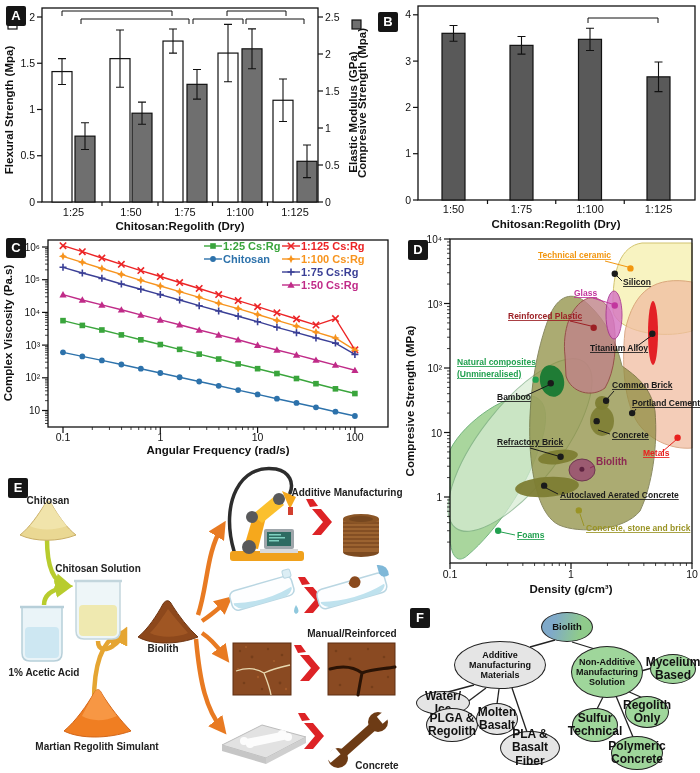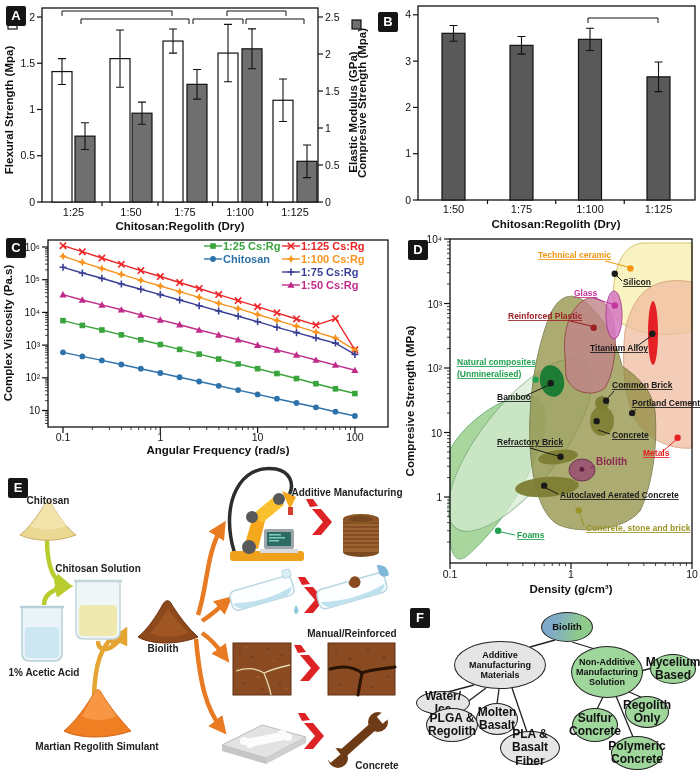--- a/index.html
+++ b/index.html
@@ -672,16 +672,16 @@
   <div class="fnode purple" style="left:500px;top:731px;width:60px;height:34px">PLA &amp;
 Basalt Fiber</div>
   <div class="fnode green big" style="left:571px;top:646px;width:72px;height:52px">Non-Additive
 Manufacturing
 Solution</div>
   <div class="fnode green" style="left:650px;top:654px;width:46px;height:30px">Mycelium
 Based</div>
   <div class="fnode green" style="left:625px;top:696px;width:44px;height:32px">Regolith
 Only</div>
   <div class="fnode green" style="left:572px;top:708px;width:46px;height:34px">Sulfur
-Concrete</div>
+Technical</div>
   <div class="fnode green" style="left:611px;top:736px;width:52px;height:34px">Polymeric
 Concrete</div>
 </div>
 
 </body></html>

